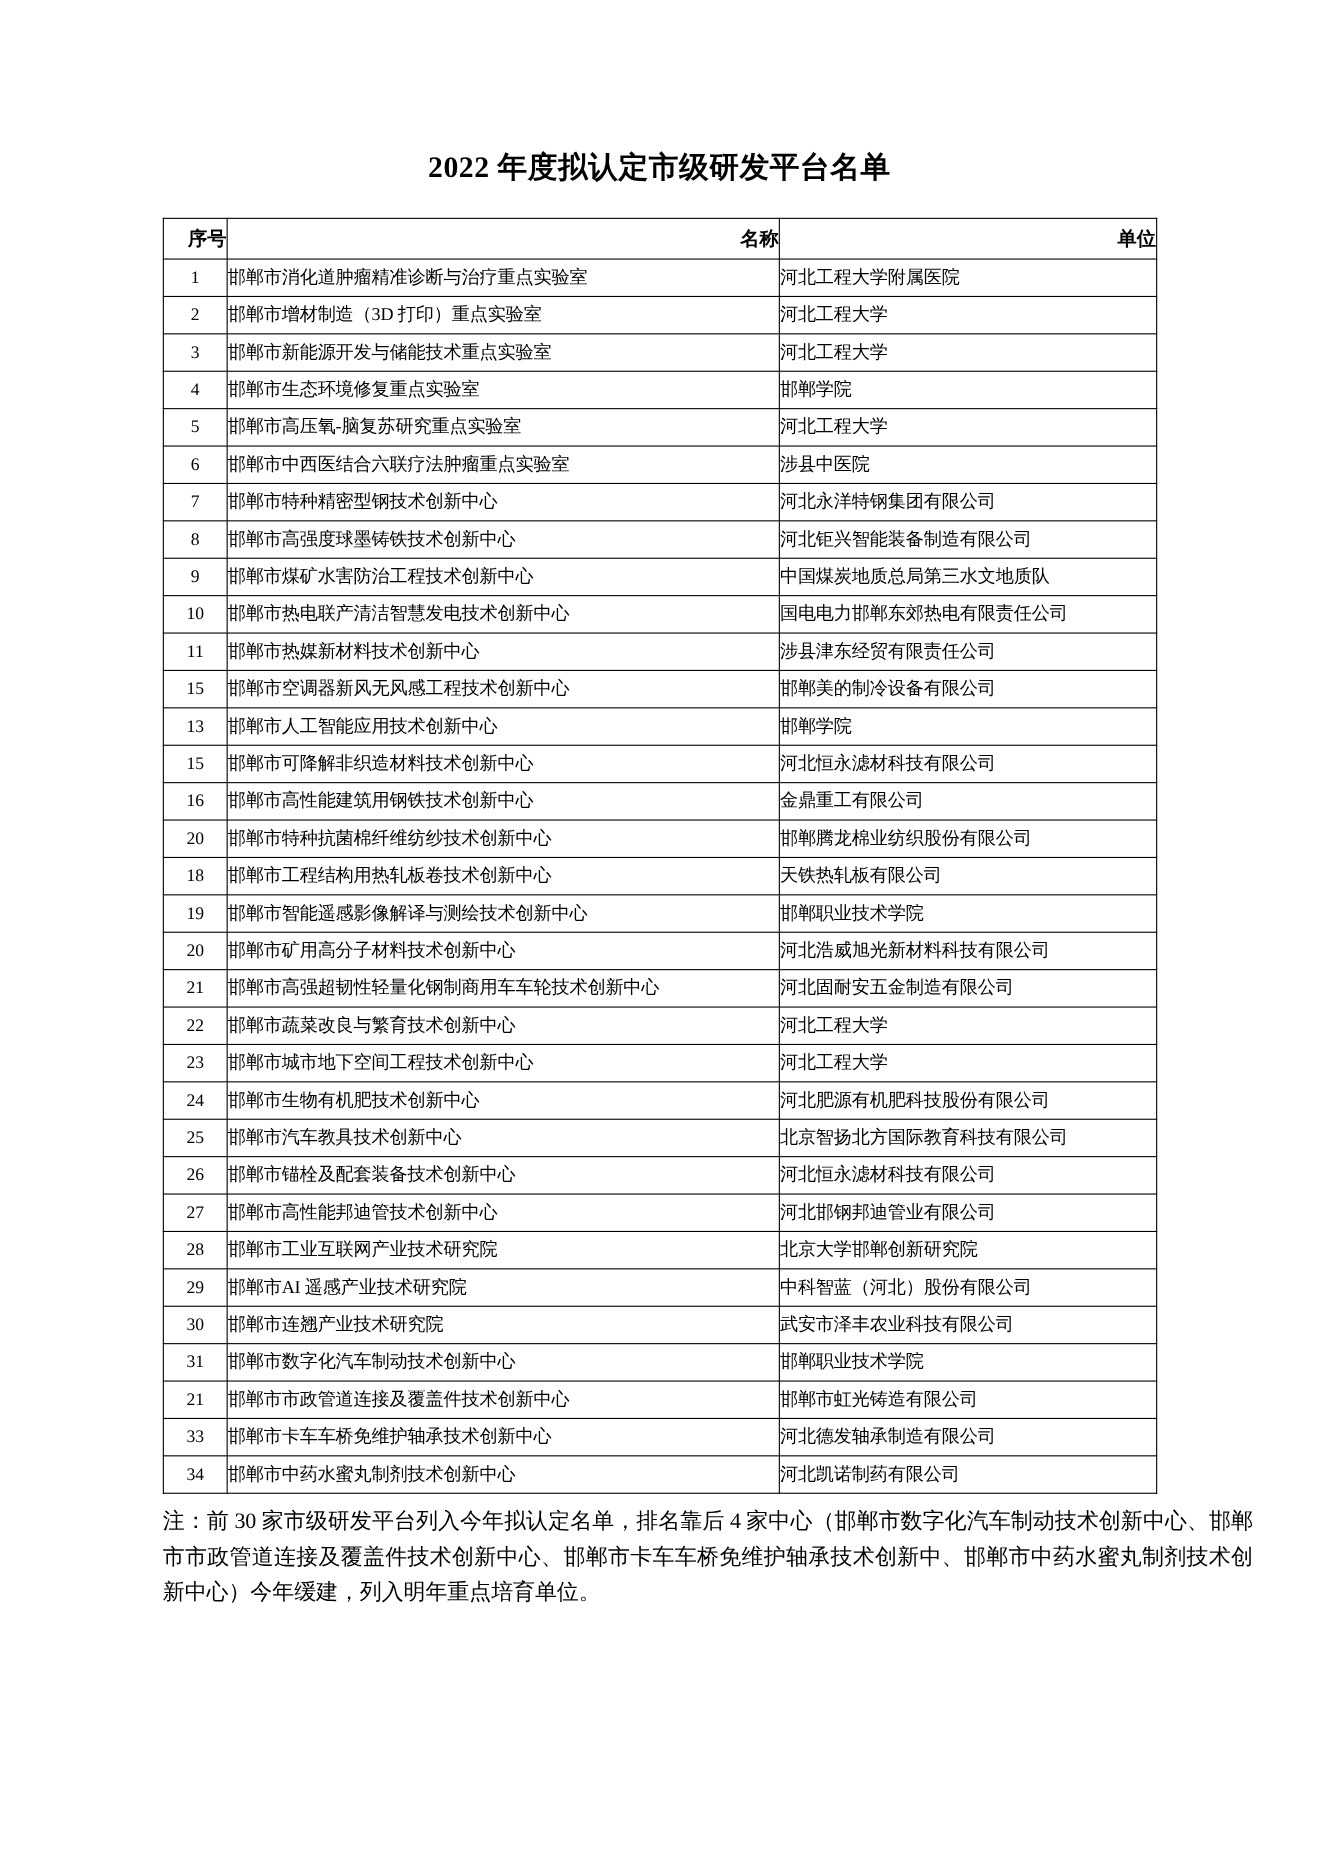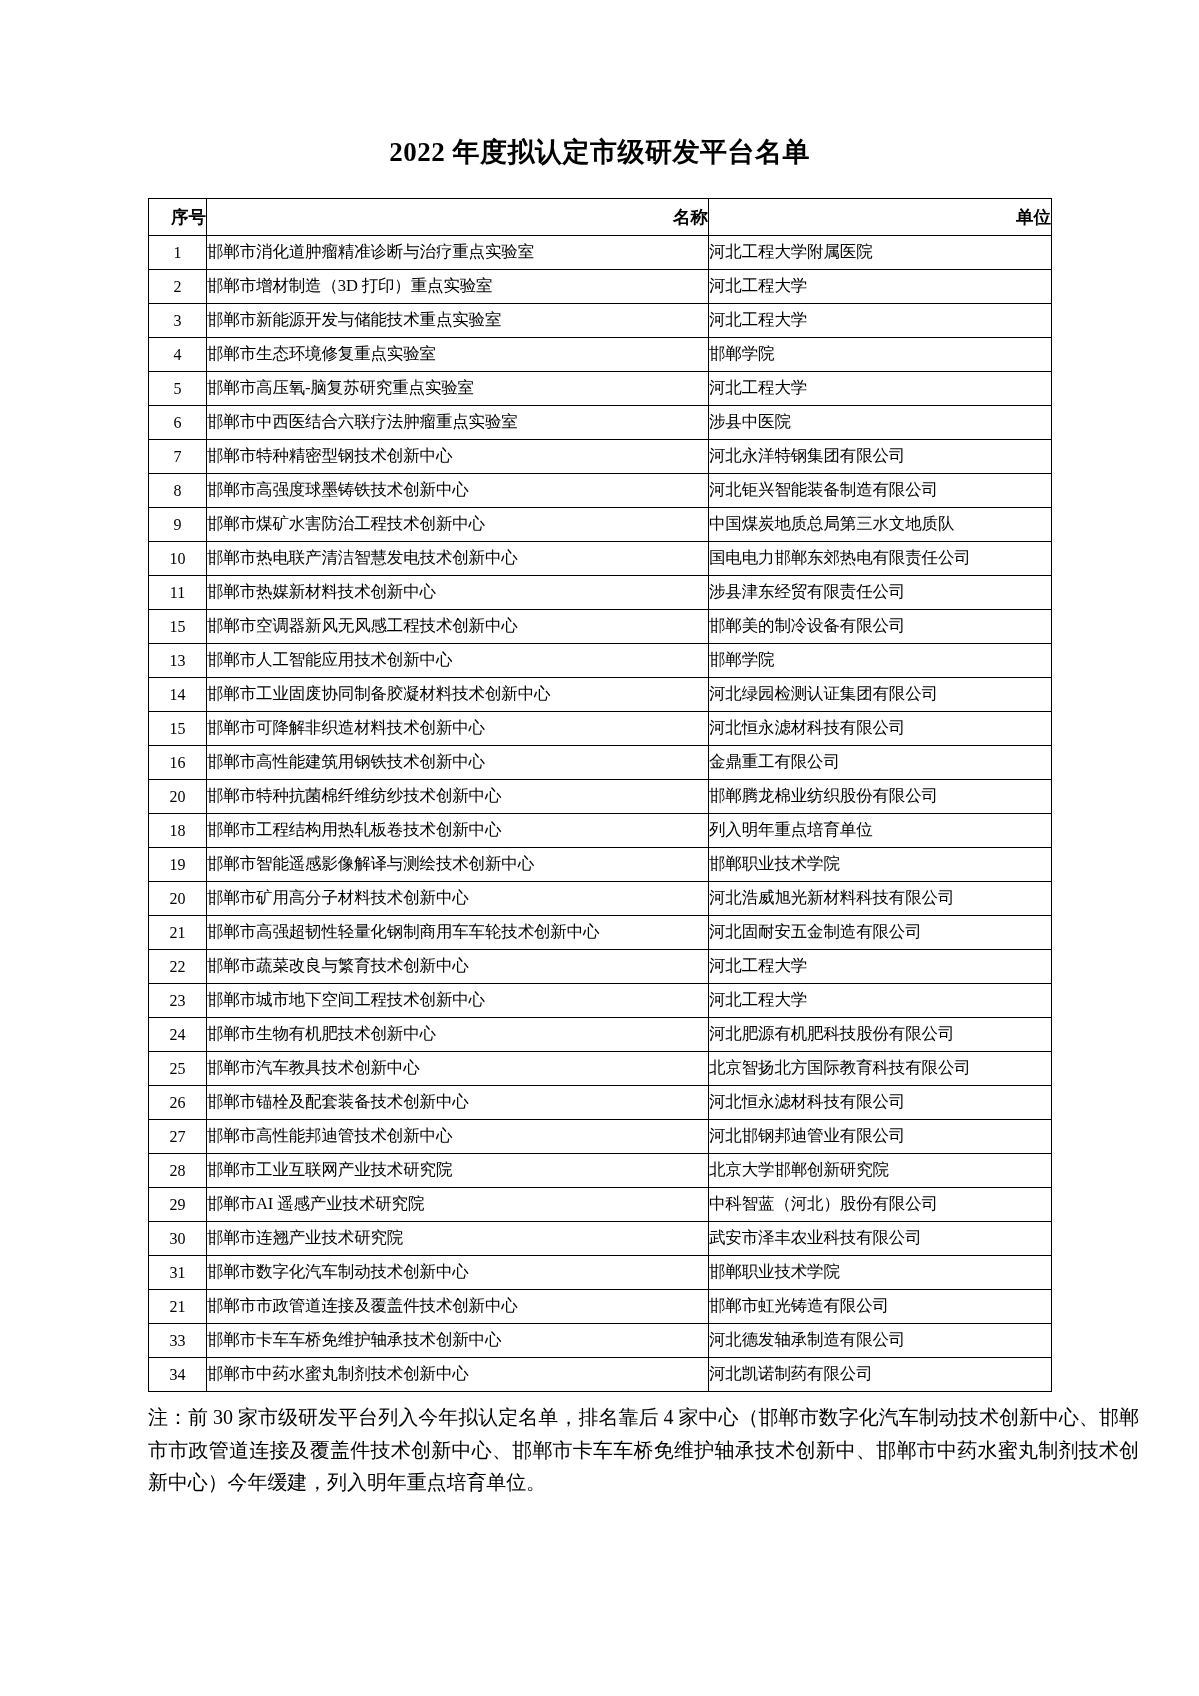--- a/index.html
+++ b/index.html
@@ -176,43 +176,38 @@
             <td class="seq">15</td>
             <td class="name">邯郸市空调器新风无风感工程技术创新中心</td>
             <td class="unit">邯郸美的制冷设备有限公司</td>
           </tr>
           <tr>
             <td class="seq">13</td>
             <td class="name">邯郸市人工智能应用技术创新中心</td>
             <td class="unit">邯郸学院</td>
           </tr>
           <tr>
-            <td class="seq">14</td>
-            <td class="name">邯郸市工业固废协同制备胶凝材料技术创新中心</td>
-            <td class="unit">河北绿园检测认证集团有限公司</td>
-          </tr>
-          <tr>
             <td class="seq">15</td>
             <td class="name">邯郸市可降解非织造材料技术创新中心</td>
             <td class="unit">河北恒永滤材科技有限公司</td>
           </tr>
           <tr>
             <td class="seq">16</td>
             <td class="name">邯郸市高性能建筑用钢铁技术创新中心</td>
             <td class="unit">金鼎重工有限公司</td>
           </tr>
           <tr>
             <td class="seq">20</td>
             <td class="name">邯郸市特种抗菌棉纤维纺纱技术创新中心</td>
             <td class="unit">邯郸腾龙棉业纺织股份有限公司</td>
           </tr>
           <tr>
             <td class="seq">18</td>
             <td class="name">邯郸市工程结构用热轧板卷技术创新中心</td>
-            <td class="unit">列入明年重点培育单位</td>
+            <td class="unit">天铁热轧板有限公司</td>
           </tr>
           <tr>
             <td class="seq">19</td>
             <td class="name">邯郸市智能遥感影像解译与测绘技术创新中心</td>
             <td class="unit">邯郸职业技术学院</td>
           </tr>
           <tr>
             <td class="seq">20</td>
             <td class="name">邯郸市矿用高分子材料技术创新中心</td>
             <td class="unit">河北浩威旭光新材料科技有限公司</td>

